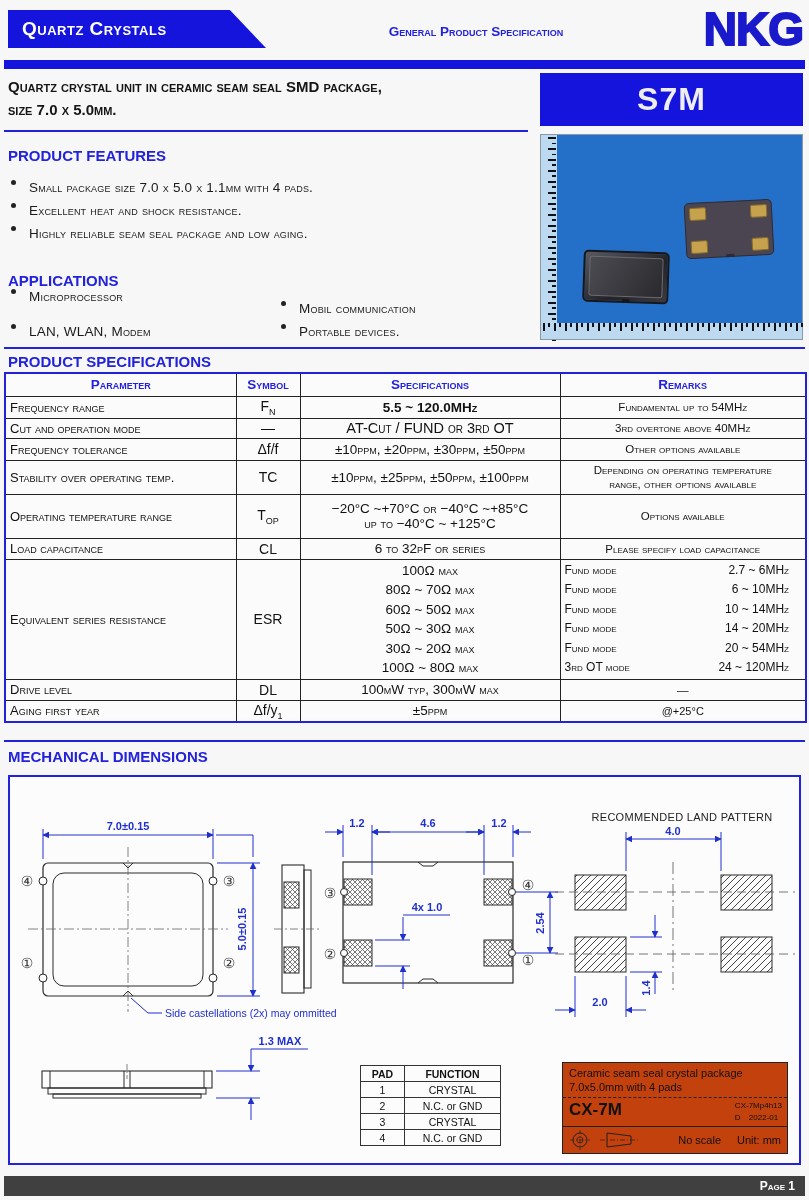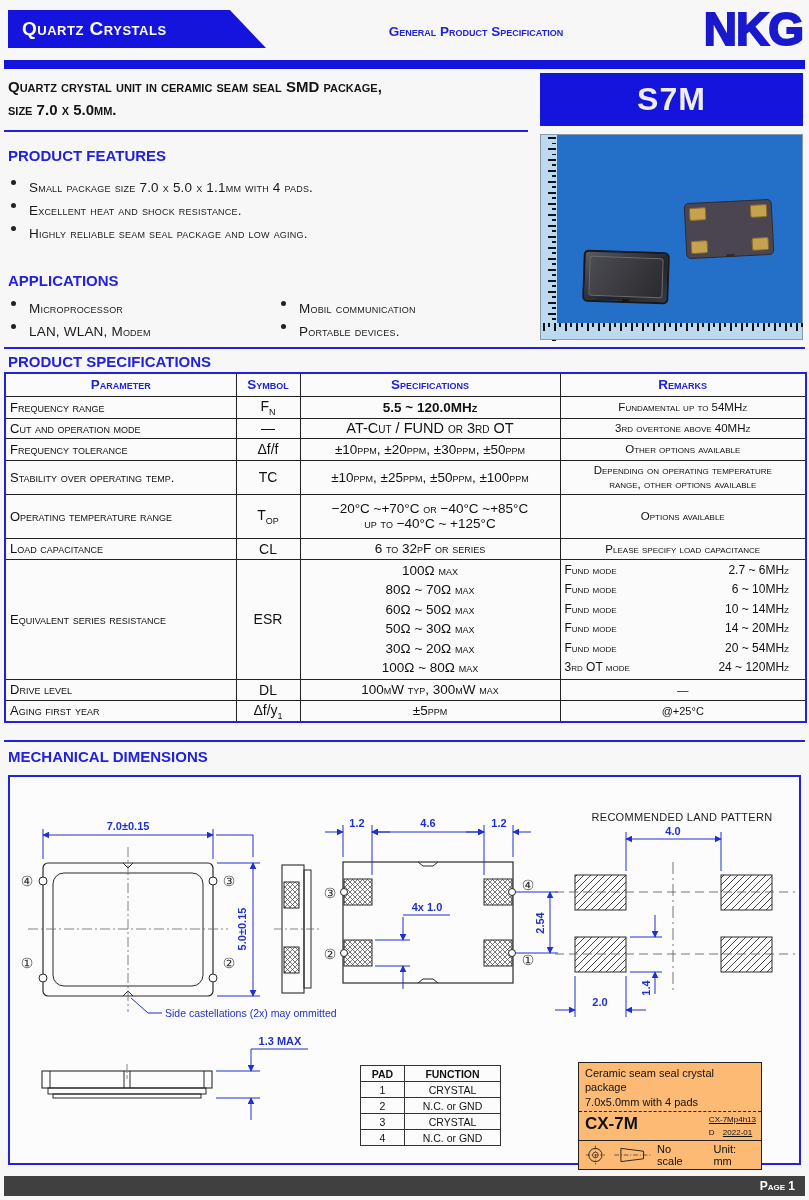--- a/index.html
+++ b/index.html
@@ -68,25 +68,25 @@
   .esr-rline{display:flex;justify-content:space-between;padding-right:12px;line-height:19.5px;font-size:12px;}
   .two-line div{line-height:14px;}
   
   .mech-box{position:absolute;left:8px;top:775px;width:793px;height:390px;border:2px solid #2222dd;
        background:#fcfcfd;box-sizing:border-box;}
   svg text{font-family:"Liberation Sans",sans-serif;}
   .pad-table{position:absolute;left:350px;top:288px;border-collapse:collapse;border:1.5px solid #333;}
   .pad-table th,.pad-table td{border:1px solid #333;font-size:10.5px;text-align:center;height:16px;box-sizing:border-box;}
   .pad-table th{font-weight:bold;}
   .pad-table .c1{width:44px;} .pad-table .c2{width:96px;}
-  .tblock{position:absolute;left:568px;top:285px;width:184px;border:1.5px solid #222;background:#fdba74;box-sizing:border-box;font-size:10.5px;}
+  .tblock{position:absolute;left:552px;top:285px;width:226px;border:1.5px solid #222;background:#c2410c;box-sizing:border-box;font-size:10.5px;}
   .tb-desc{padding:3px 6px 2px 6px;border-bottom:1px dashed #222;line-height:1.3;font-size:11px;}
   .tb-mid{display:flex;border-bottom:1px solid #222;align-items:stretch;}
   .tb-part{flex:1;font-size:17px;font-weight:bold;padding:2px 6px;}
-  .tb-meta{font-size:8px;padding:2px 5px 1px 2px;line-height:1.6;text-align:left;white-space:nowrap;text-decoration:underline;}
+  .tb-meta{font-size:8px;padding:2px 5px 1px 2px;line-height:1.6;text-align:left;white-space:nowrap;}
   .tb-meta .rev{display:inline-block;width:14px;}
   .tb-bot{display:flex;align-items:center;padding:2px 6px;gap:4px;}
   .tb-bot .scale{margin-left:auto;font-size:11px;}
   .tb-bot .unit{margin-left:12px;font-size:11px;}
   
   .footer{position:absolute;left:4px;top:1176px;width:801px;height:20px;background:#404040;color:#fff;
       text-align:right;font-size:12px;font-weight:bold;line-height:20px;box-sizing:border-box;padding-right:10px;}
 </style>
 </head>
 <body>
@@ -135,21 +135,21 @@
   <div class="b-row" style="left:11px;top:203px;">
     <span class="dot"></span>
       <span class="txt sc">Excellent heat and shock resistance.</span>
     </div>
   <div class="b-row" style="left:11px;top:226px;">
     <span class="dot"></span>
       <span class="txt sc">Highly reliable seam seal package and low aging.</span>
     </div>
 
   <div class="h-blue" style="left:8px;top:272px;">APPLICATIONS</div>
-  <div class="b-row" style="left:11px;top:301px;">
+  <div class="b-row" style="left:11px;top:289px;">
     <span class="dot"></span>
       <span class="txt sc">Microprocessor</span>
     </div>
   <div class="b-row" style="left:11px;top:324px;">
     <span class="dot"></span>
       <span class="txt sc">LAN, WLAN, Modem</span>
     </div>
   <div class="b-row" style="left:281px;top:301px;">
     <span class="dot"></span>
       <span class="txt sc">Mobil communication</span>

